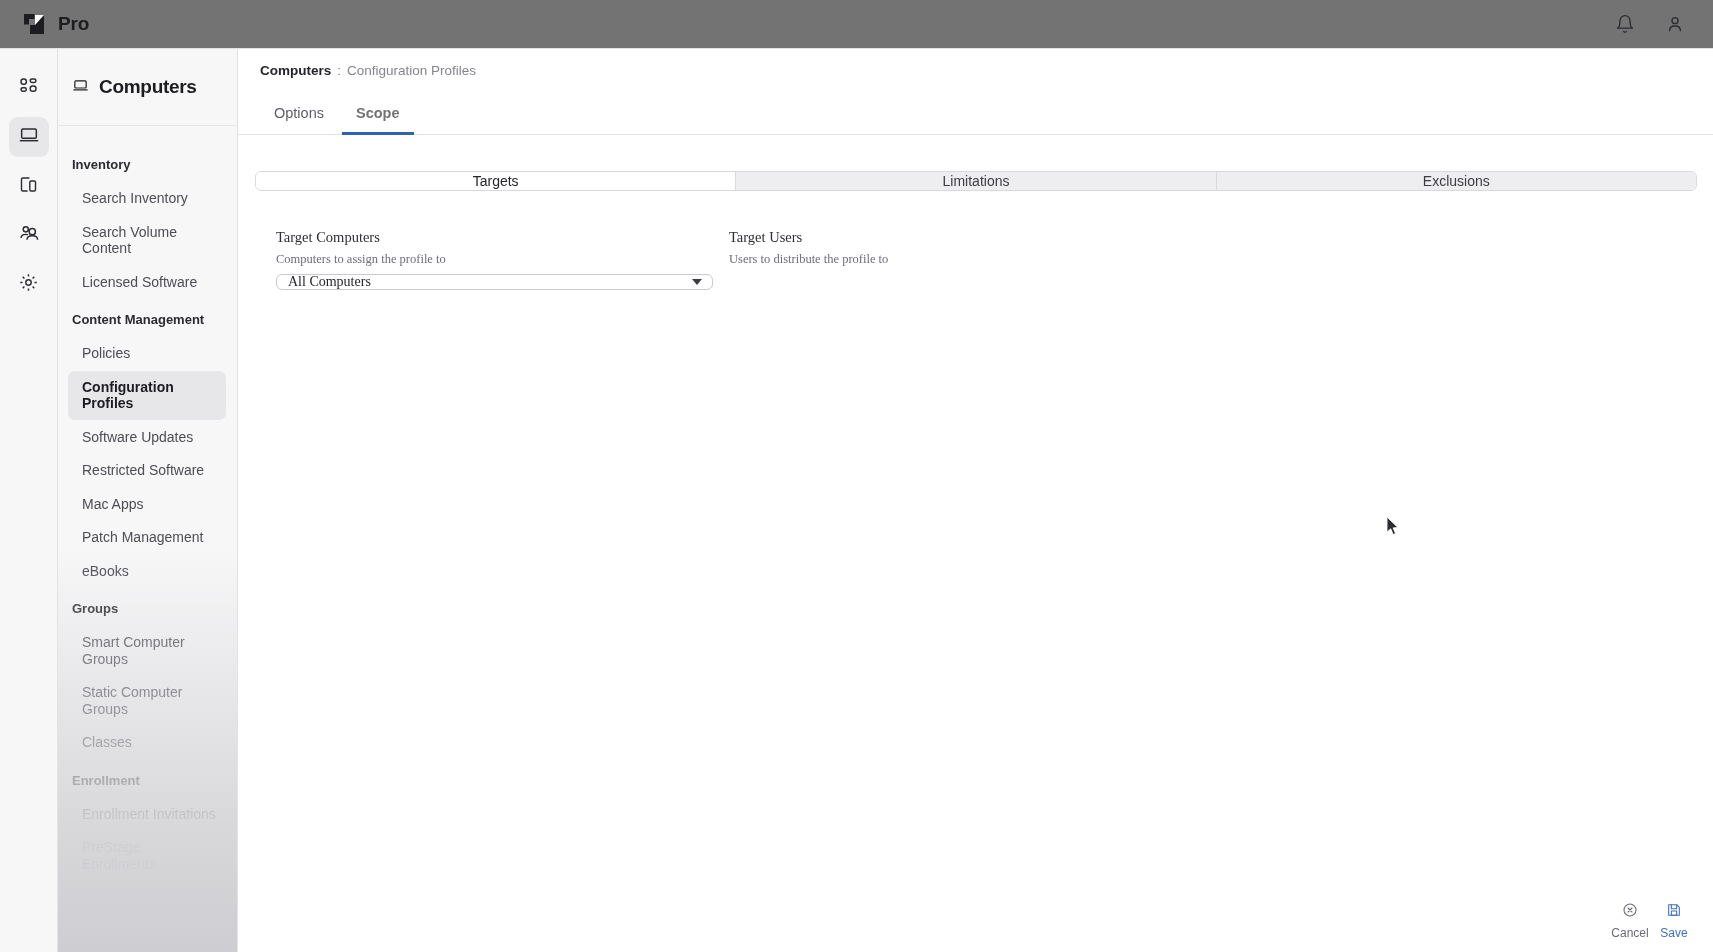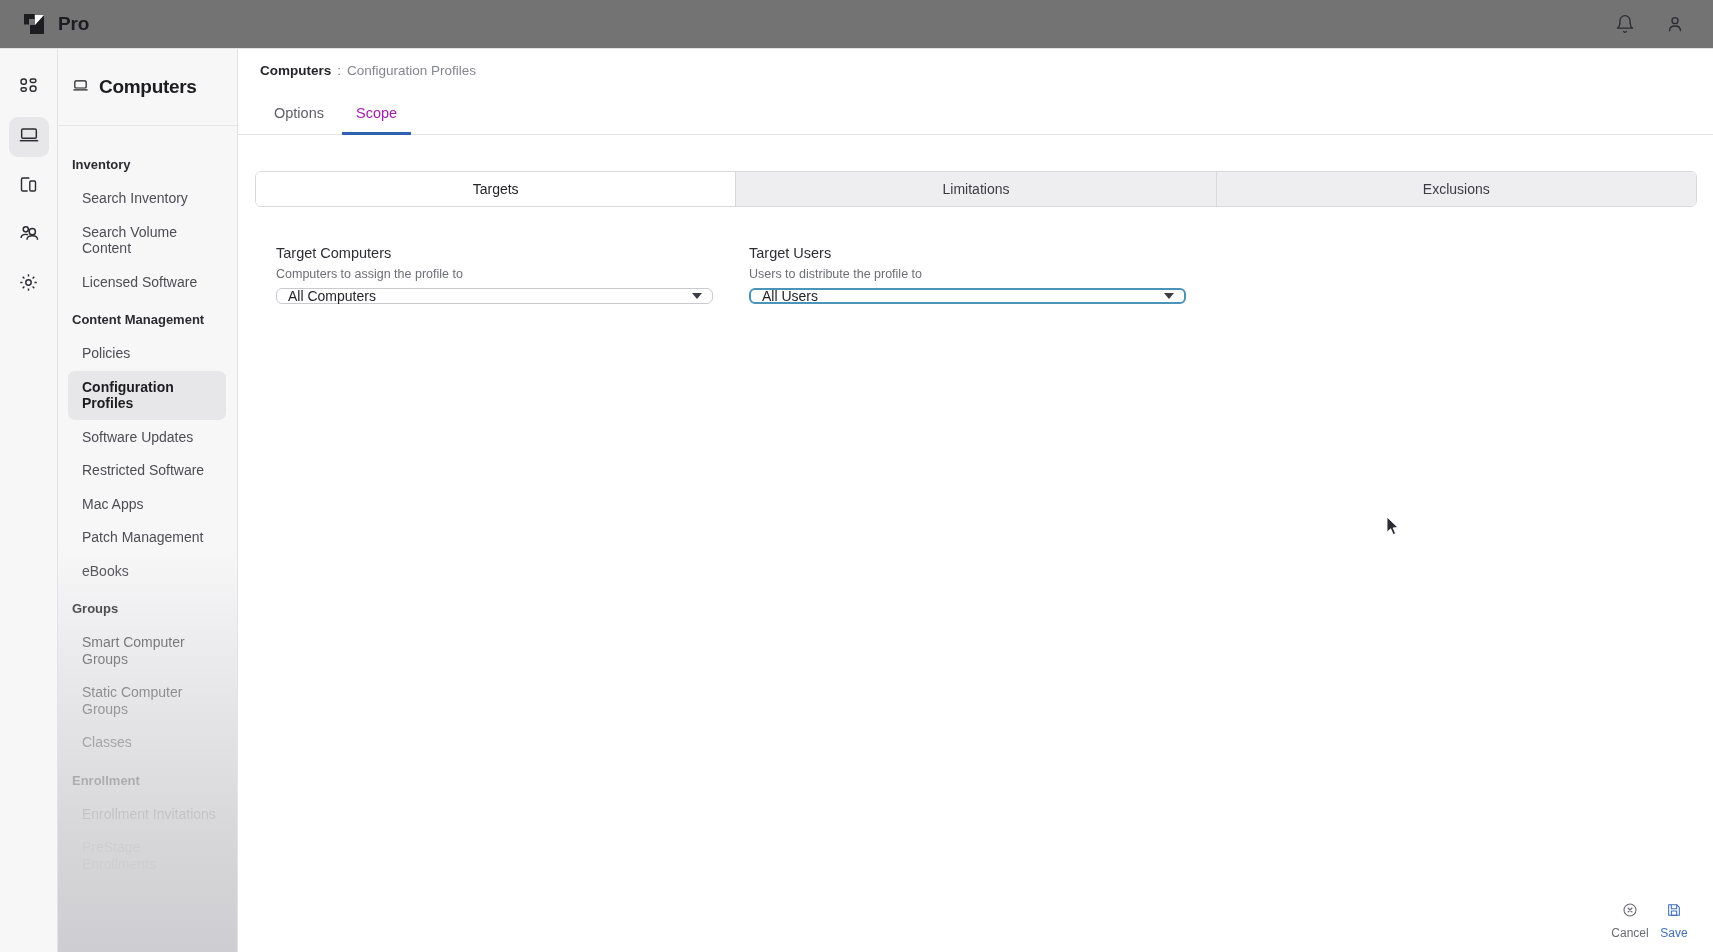--- a/index.html
+++ b/index.html
@@ -102,44 +102,44 @@
     display: flex; align-items: flex-end; gap: 4px;
     padding-left: 22px;
   }
   .tab {
     font-size: 14.5px; color: #5d5d66;
     padding: 7px 14px 11px 14px;
     cursor: pointer;
     border-bottom: 3px solid transparent;
     margin-bottom: -1px;
   }
-  .tab.active { color: #a21caf; border-bottom-color: #2e63b3; }
+  .tab.active { color: #737373; border-bottom-color: #2e63b3; font-weight: bold; }
 
   
   .seg {
     margin: 36px 16px 0 17px;
     display: flex;
     border: 1px solid #d8d8dd;
     border-radius: 6px;
     overflow: hidden;
-    height: 36px;
+    height: 20px;
   }
   .seg-item {
     flex: 1 1 0;
     display: flex; align-items: center; justify-content: center;
     font-size: 14px; color: #3c3c44;
     background: #eeeef0;
     border-left: 1px solid #d8d8dd;
     cursor: pointer;
   }
   .seg-item:first-child { border-left: none; }
   .seg-item.active { background: #ffffff; color: #24242a; }
 
   
-  .form-row { display: flex; padding: 38px 0 0 38px; gap: 36px; }
+  .form-row { display: flex; padding: 38px 0 0 38px; gap: 16px; font-family: Liberation Serif, serif; }
   .field { width: 437px; }
   .field-label { font-size: 14.5px; color: #2e2e35; margin-bottom: 6px; }
   .field-help { font-size: 12.5px; color: #6d6d77; margin-bottom: 7px; }
   .select {
     position: relative;
     height: 16px;
     border: 1px solid #c9c9d0;
     border-radius: 6px;
     background: #ffffff;
     display: flex; align-items: center;
@@ -319,24 +319,20 @@
       <div class="field-help">Computers to assign the profile to</div>
       <div class="select">
         <span>All Computers</span>
         <span class="caret"></span>
       </div>
     </div>
 
     <div class="field">
       <div class="field-label">Target Users</div>
       <div class="field-help">Users to distribute the profile to</div>
-      <div class="select focused">
-        <span>All Users</span>
-        <span class="caret"></span>
-      </div>
     </div>
   </div>
 </div>
 
 <div class="bottombar">
   <div class="action cancel">
     <span>
       <svg width="16" height="16" viewBox="0 0 24 24" fill="none" stroke="#6a6a74" stroke-width="1.6" stroke-linecap="round">
         <circle cx="12" cy="12" r="9"></circle>
         <path d="M9 9l6 6M15 9l-6 6"></path>

